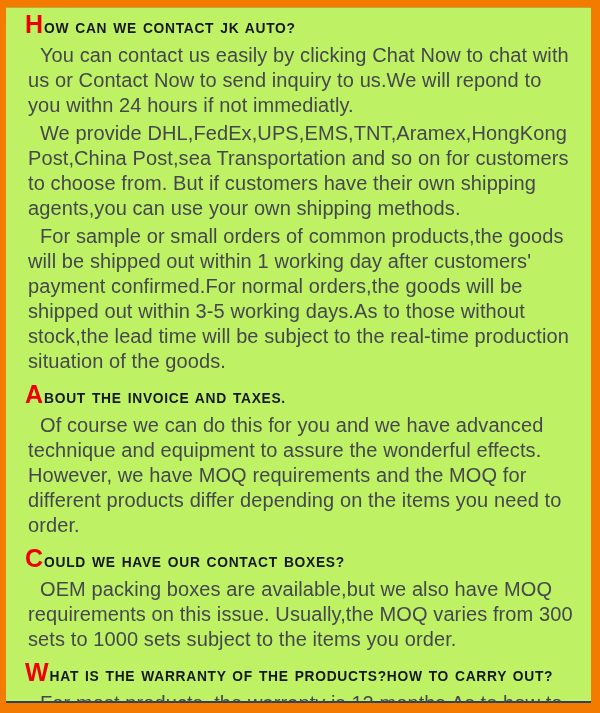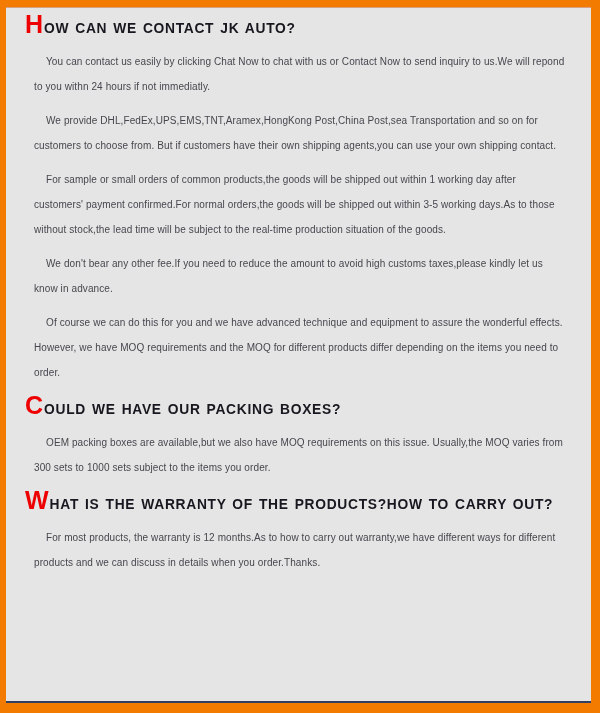--- a/index.html
+++ b/index.html
@@ -6,21 +6,21 @@
     margin: 0;
     padding: 0;
     background: #ffffff;
     font-family: "Liberation Sans", "DejaVu Sans", sans-serif;
   }
   .page {
     position: relative;
     width: 600px;
     height: 713px;
     box-sizing: border-box;
-    background: #e5e5e5;
+    background: #bef264;
     border-style: solid;
     border-color: #F27B00;
     border-width: 7px 9px 10px 6px;
     box-shadow: inset 0 -2px 0 #32405f, inset 0 1px 0 rgba(201, 78, 2, 0.45);
     overflow: hidden;
   }
   .content {
     box-sizing: border-box;
     width: 100%;
     height: 100%;
@@ -39,57 +39,57 @@
   }
   .faq-section:first-child .faq-q { margin-top: 0; }
   .dropcap {
     font-size: 25px;
     font-weight: bold;
     color: #EE0000;
     letter-spacing: 0;
     margin-right: 1px;
   }
   .faq-a {
-    margin: 9px;
-    font-size: 10px;
+    margin: 3px;
+    font-size: 20px;
     line-height: 25px;
     letter-spacing: 0.1px;
     color: #46464e;
     text-indent: 12px;
   }
 </style>
 </head>
 <body>
 
 <div class="page">
   <div class="content">
 
     <section class="faq-section">
       <h2 class="faq-q"><span class="dropcap">H</span><span>OW CAN WE CONTACT JK AUTO?</span></h2>
       <p class="faq-a">You can contact us easily by clicking Chat Now to chat with us or Contact Now to send inquiry to us.We will repond to you withn 24 hours if not immediatly.</p>
     </section>
 
     <section class="faq-section">
-      <p class="faq-a">We provide DHL,FedEx,UPS,EMS,TNT,Aramex,HongKong Post,China Post,sea Transportation and so on for customers to choose from. But if customers have their own shipping agents,you can use your own shipping contact.</p>
+      <p class="faq-a">We provide DHL,FedEx,UPS,EMS,TNT,Aramex,HongKong Post,China Post,sea Transportation and so on for customers to choose from. But if customers have their own shipping agents,you can use your own shipping methods.</p>
     </section>
 
     <section class="faq-section">
       <p class="faq-a">For sample or small orders of common products,the goods will be shipped out within 1 working day after customers' payment confirmed.For normal orders,the goods will be shipped out within 3-5 working days.As to those without stock,the lead time will be subject to the real-time production situation of the goods.</p>
     </section>
 
     <section class="faq-section">
-      <p class="faq-a">We don't bear any other fee.If you need to reduce the amount to avoid high customs taxes,please kindly let us know in advance.</p>
+      <h2 class="faq-q"><span class="dropcap">A</span><span>BOUT THE INVOICE AND TAXES.</span></h2>
     </section>
 
     <section class="faq-section">
       <p class="faq-a">Of course we can do this for you and we have advanced technique and equipment to assure the wonderful effects. However, we have MOQ requirements and the MOQ for different products differ depending on the items you need to order.</p>
     </section>
 
     <section class="faq-section">
-      <h2 class="faq-q"><span class="dropcap">C</span><span>OULD WE HAVE OUR PACKING BOXES?</span></h2>
+      <h2 class="faq-q"><span class="dropcap">C</span><span>OULD WE HAVE OUR CONTACT BOXES?</span></h2>
       <p class="faq-a">OEM packing boxes are available,but we also have MOQ requirements on this issue. Usually,the MOQ varies from 300 sets to 1000 sets subject to the items you order.</p>
     </section>
 
     <section class="faq-section">
       <h2 class="faq-q"><span class="dropcap">W</span><span>HAT IS THE WARRANTY OF THE PRODUCTS?HOW TO CARRY OUT?</span></h2>
       <p class="faq-a">For most products, the warranty is 12 months.As to how to carry out warranty,we have different ways for different products and we can discuss in details when you order.Thanks.</p>
     </section>
 
   </div>
 </div>

